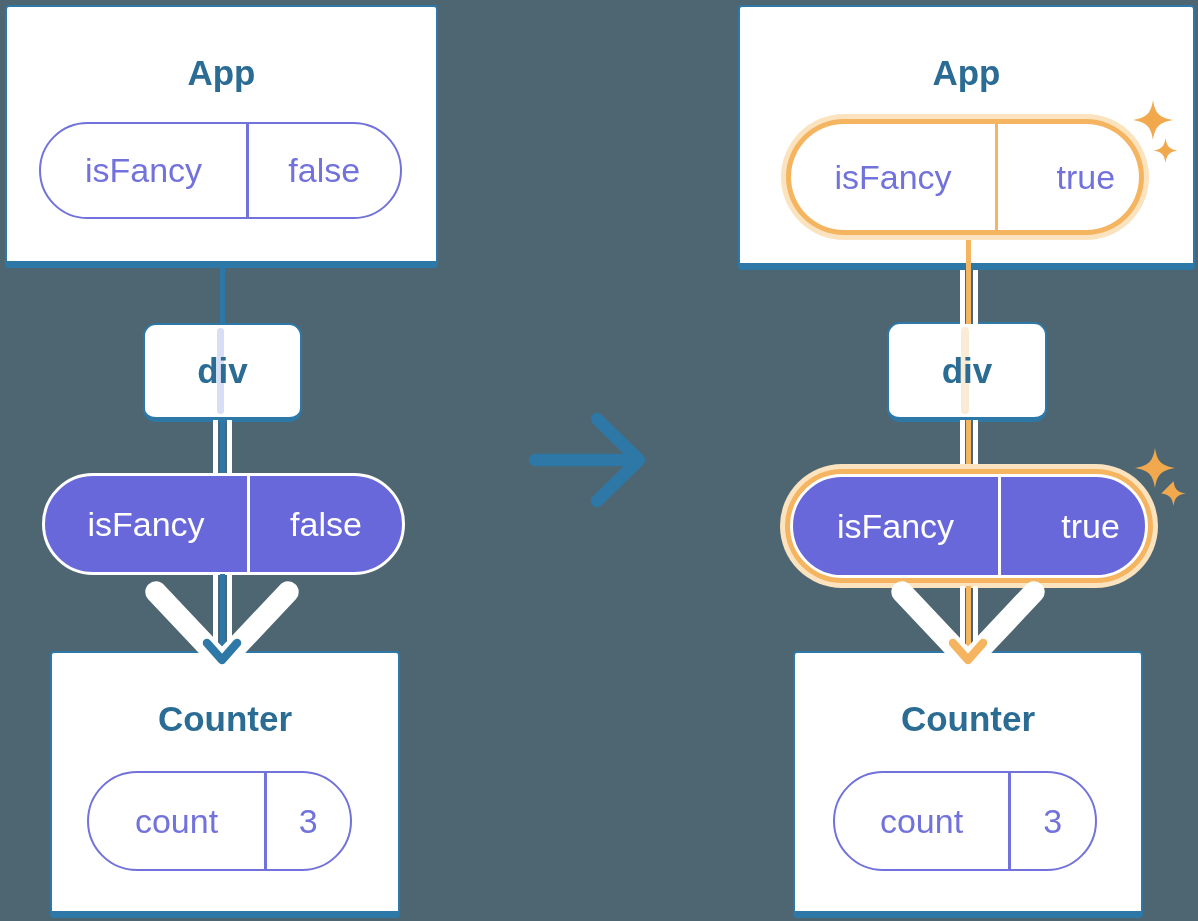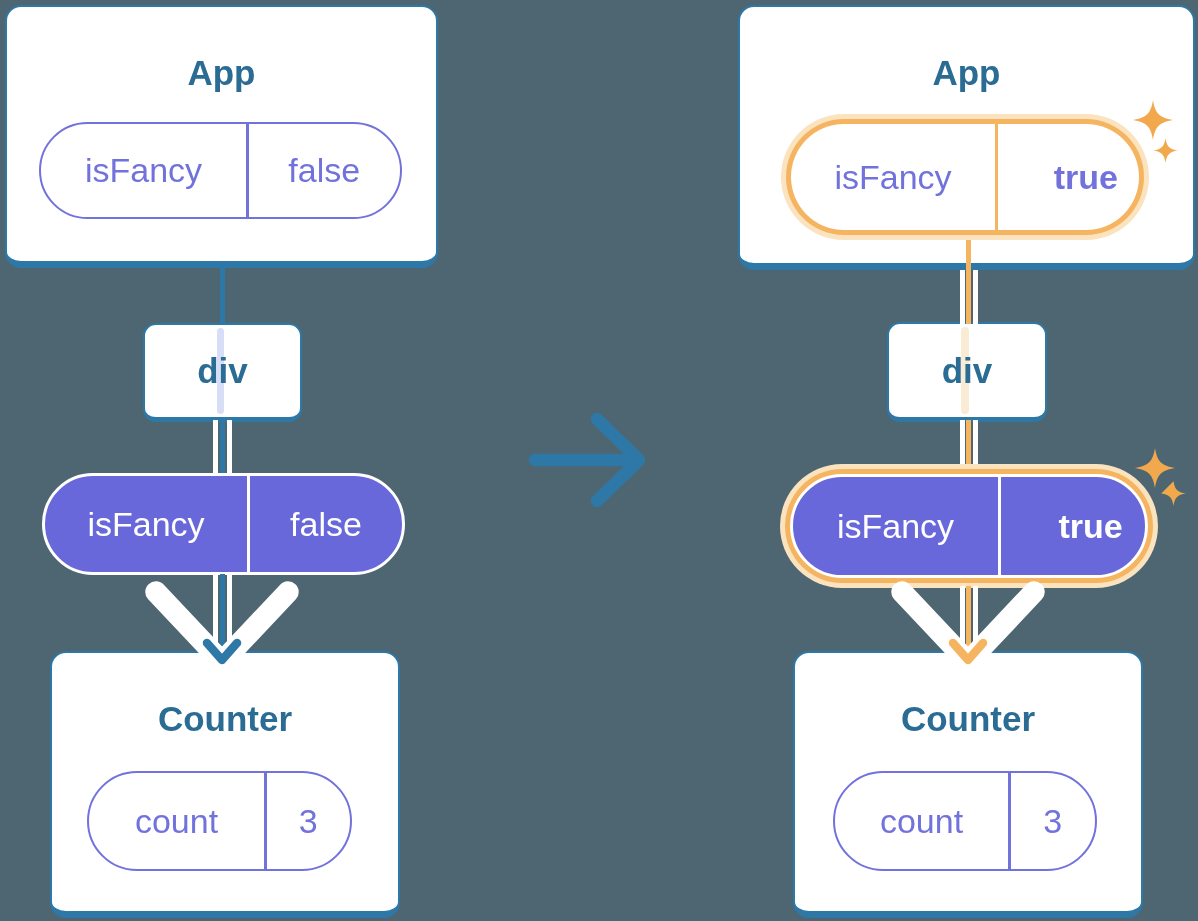--- a/index.html
+++ b/index.html
@@ -7,39 +7,39 @@
     --purple-fill:#6868DB; --purple-line:#7272DC; --white:#FFFFFF;
     --orange:#F5B45F; --orange-sparkle:#F2A94E; --cream:#FAE3BE;
     --faint-lavender:#D7DEF5; --faint-cream:#FAECD4;
   }
   html,body{margin:0;padding:0;background:var(--background);}
   .stage{position:relative;width:1198px;height:921px;background:var(--background);
     overflow:hidden;font-family:"Liberation Sans",sans-serif;}
   .abs{position:absolute;}
   
   .card{position:absolute;background:var(--white);border:2.5px solid var(--line-blue);
-    border-bottom-width:7px;border-radius:16px;box-sizing:border-box;z-index:1;}
+    border-bottom-width:7px;border-radius:4px;box-sizing:border-box;z-index:1;}
   .card-title{position:absolute;left:0;right:0;text-align:center;font-size:35px;
     font-weight:600;color:var(--heading-blue);line-height:40px;}
   
   .pill{position:absolute;display:flex;align-items:stretch;box-sizing:border-box;
     border-radius:60px;overflow:hidden;}
   .pill .cell{display:flex;align-items:center;justify-content:center;font-size:34px;}
   .pill .c2{flex:1;}
   .vdiv{flex:0 0 auto;}
   .pill-outline{background:var(--white);border:2.5px solid var(--purple-line);color:var(--purple-line);}
   .pill-outline .vdiv{width:2.5px;background:var(--purple-line);}
   .pill-solid{background:var(--purple-fill);border:3px solid var(--white);color:var(--white);z-index:2;}
   .pill-solid .vdiv{width:3px;background:var(--white);}
   .ring-cream{position:absolute;background:var(--cream);border-radius:63px;padding:5px;box-sizing:border-box;z-index:2;}
   .ring-orange{background:var(--orange);border-radius:58px;padding:5px;height:100%;box-sizing:border-box;}
   .ring-inner{position:relative;display:flex;align-items:stretch;background:var(--white);
     border-radius:53px;height:100%;box-sizing:border-box;overflow:hidden;}
   .ring-inner .cell{display:flex;align-items:center;justify-content:center;font-size:34px;color:var(--purple-line);}
-  .ring-inner .c2{flex:1;font-weight:700;padding-left:35px;}
+  .ring-inner .c2{flex:1;font-weight:400;padding-left:35px;}
   .ring-inner .vdiv{width:2.5px;background:var(--orange);}
   .ring-inner.to-purple{background:var(--purple-fill);border:3px solid var(--white);border-radius:52px;}
   .ring-inner.to-purple .cell{color:var(--white);}
   .ring-inner.to-purple .vdiv{width:3px;background:var(--white);}
   
   .stripe{position:absolute;width:5px;z-index:2;}
   .stripe.blue{background:var(--line-blue);}
   .stripe.white{background:var(--white);}
   .stripe.orange{background:var(--orange);}
   .faint-line{position:absolute;border-radius:4px;}

